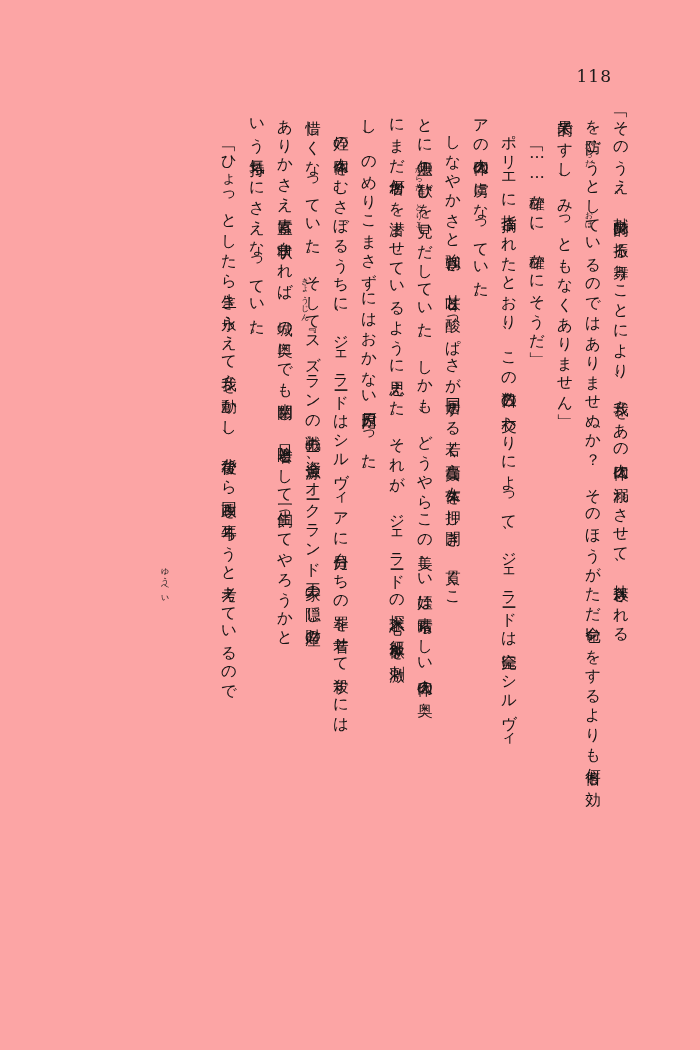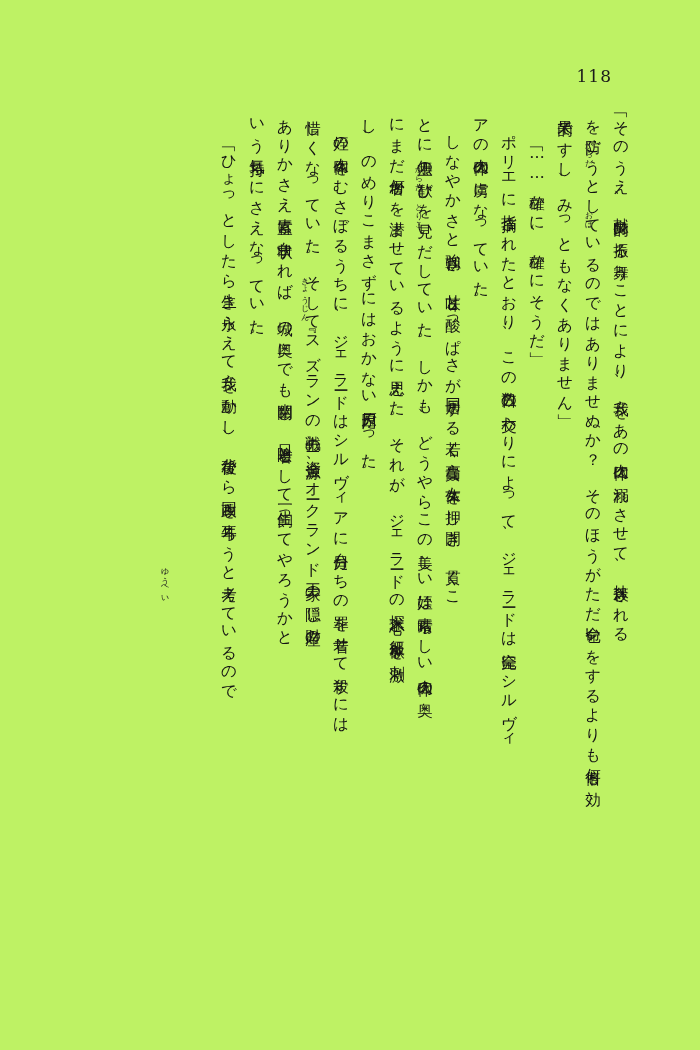--- a/index.html
+++ b/index.html
@@ -12,21 +12,21 @@
     height: 1050px;
     overflow: hidden;
     font-family: "DejaVu Serif", "Liberation Serif", serif;
     color: #111111;
   }
 
   #page {
     position: relative;
     width: 700px;
     height: 1050px;
-    background: #bef264;
+    background: #fca5a5;
   }
 
   
   #page-number {
     position: absolute;
     top: 66px;
     right: 88px;
     font-size: 17px;
     letter-spacing: 1px;
     color: #1a1a1a;

